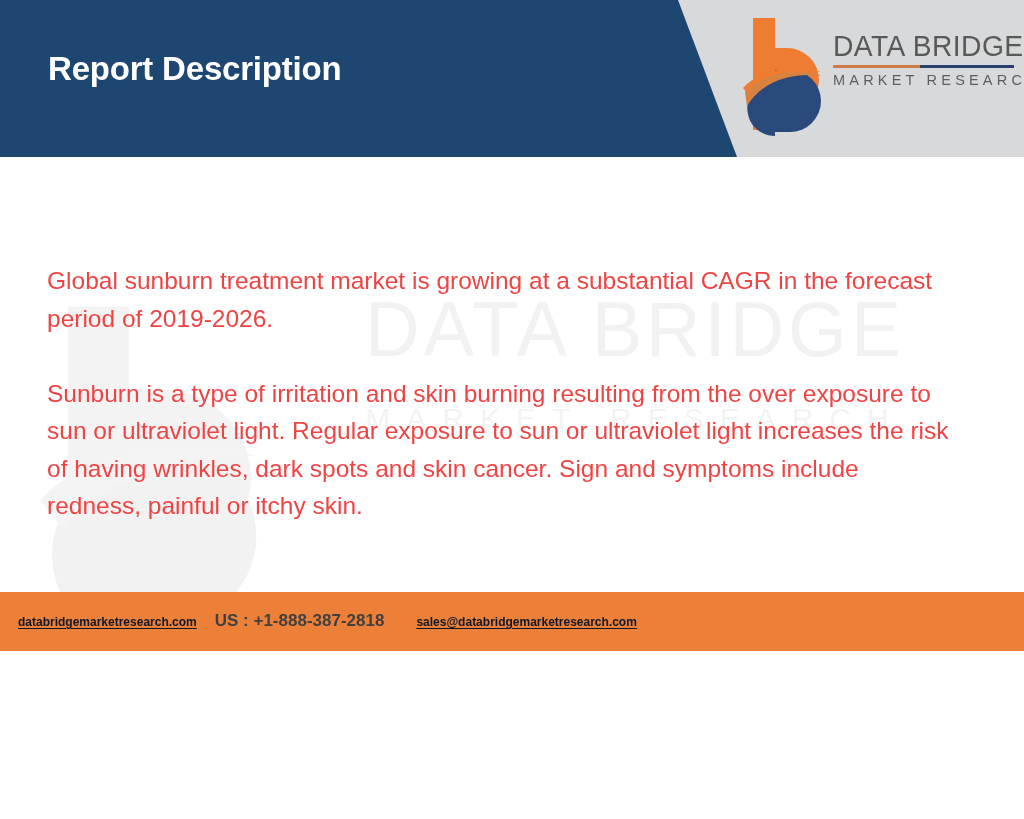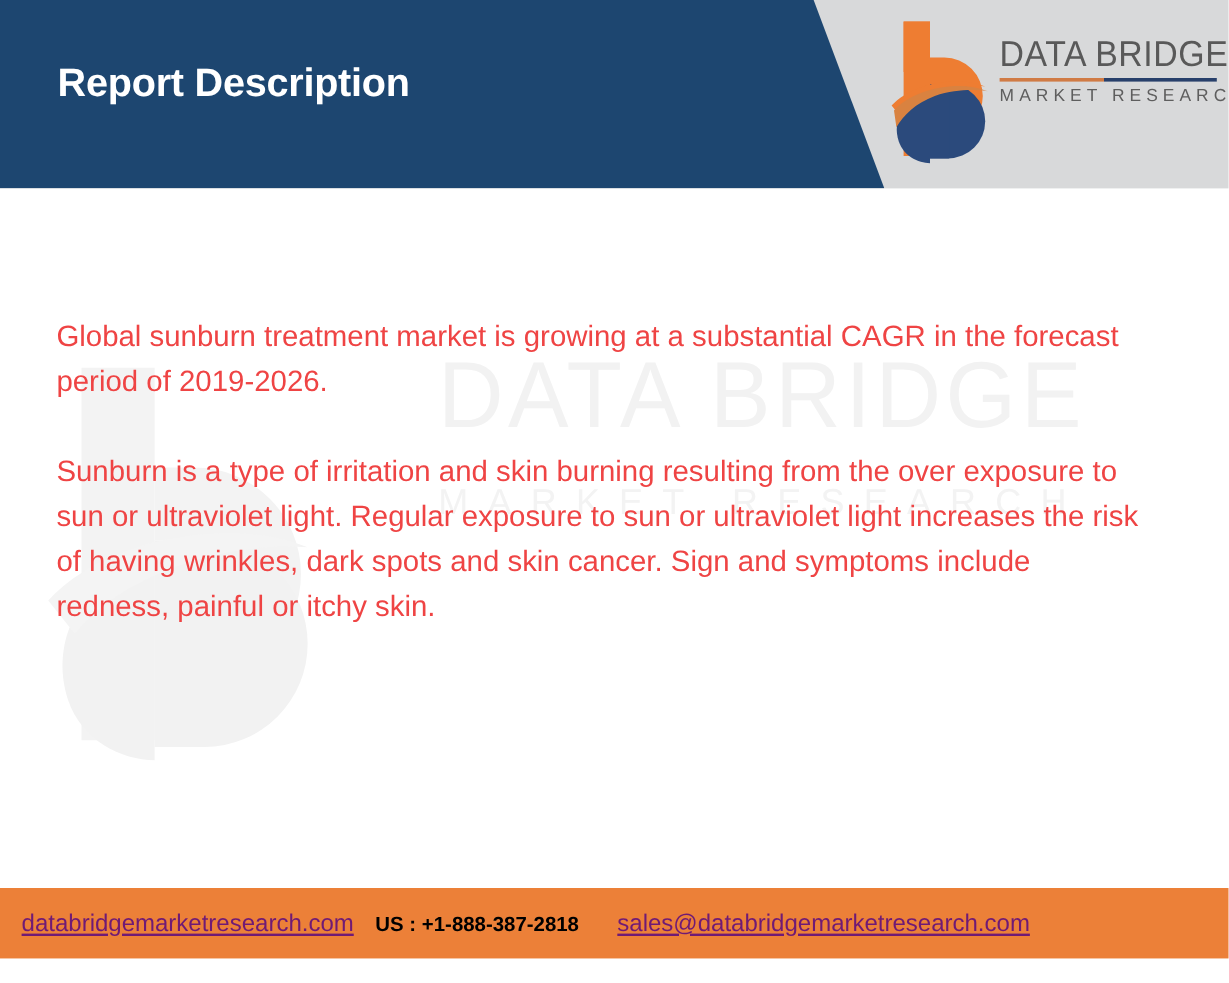--- a/index.html
+++ b/index.html
@@ -7,21 +7,21 @@
     margin: 0;
     padding: 0;
     background: #ffffff;
   }
   body {
     font-family: "Liberation Sans", sans-serif;
   }
   .slide {
     position: relative;
     width: 1024px;
-    height: 799px;
+    height: 651px;
     background: #ffffff;
     overflow: hidden;
   }
 
   
   .header {
     position: absolute;
     left: 0;
     top: 0;
     width: 1024px;
@@ -165,28 +165,29 @@
   .footer-inner {
     position: absolute;
     left: 18px;
     top: 19px;
     right: 10px;
     display: flex;
     align-items: baseline;
     white-space: nowrap;
   }
   .f-site, .f-mail {
-    font-size: 20px;
-    color: #701a75;
+    font-size: 12px;
+    color: #0f172a;
     text-decoration: underline;
     text-underline-offset: 2px;
+    font-weight: bold;
   }
   .f-phone {
     font-size: 17px;
-    color: #000000;
+    color: #404040;
     font-weight: bold;
   }
   .sp-a { width: 18px; }
   .sp-b { width: 12px; }
   .sp-c { width: 20px; }
 </style>
 </head>
 <body>
 
 <div class="slide">

